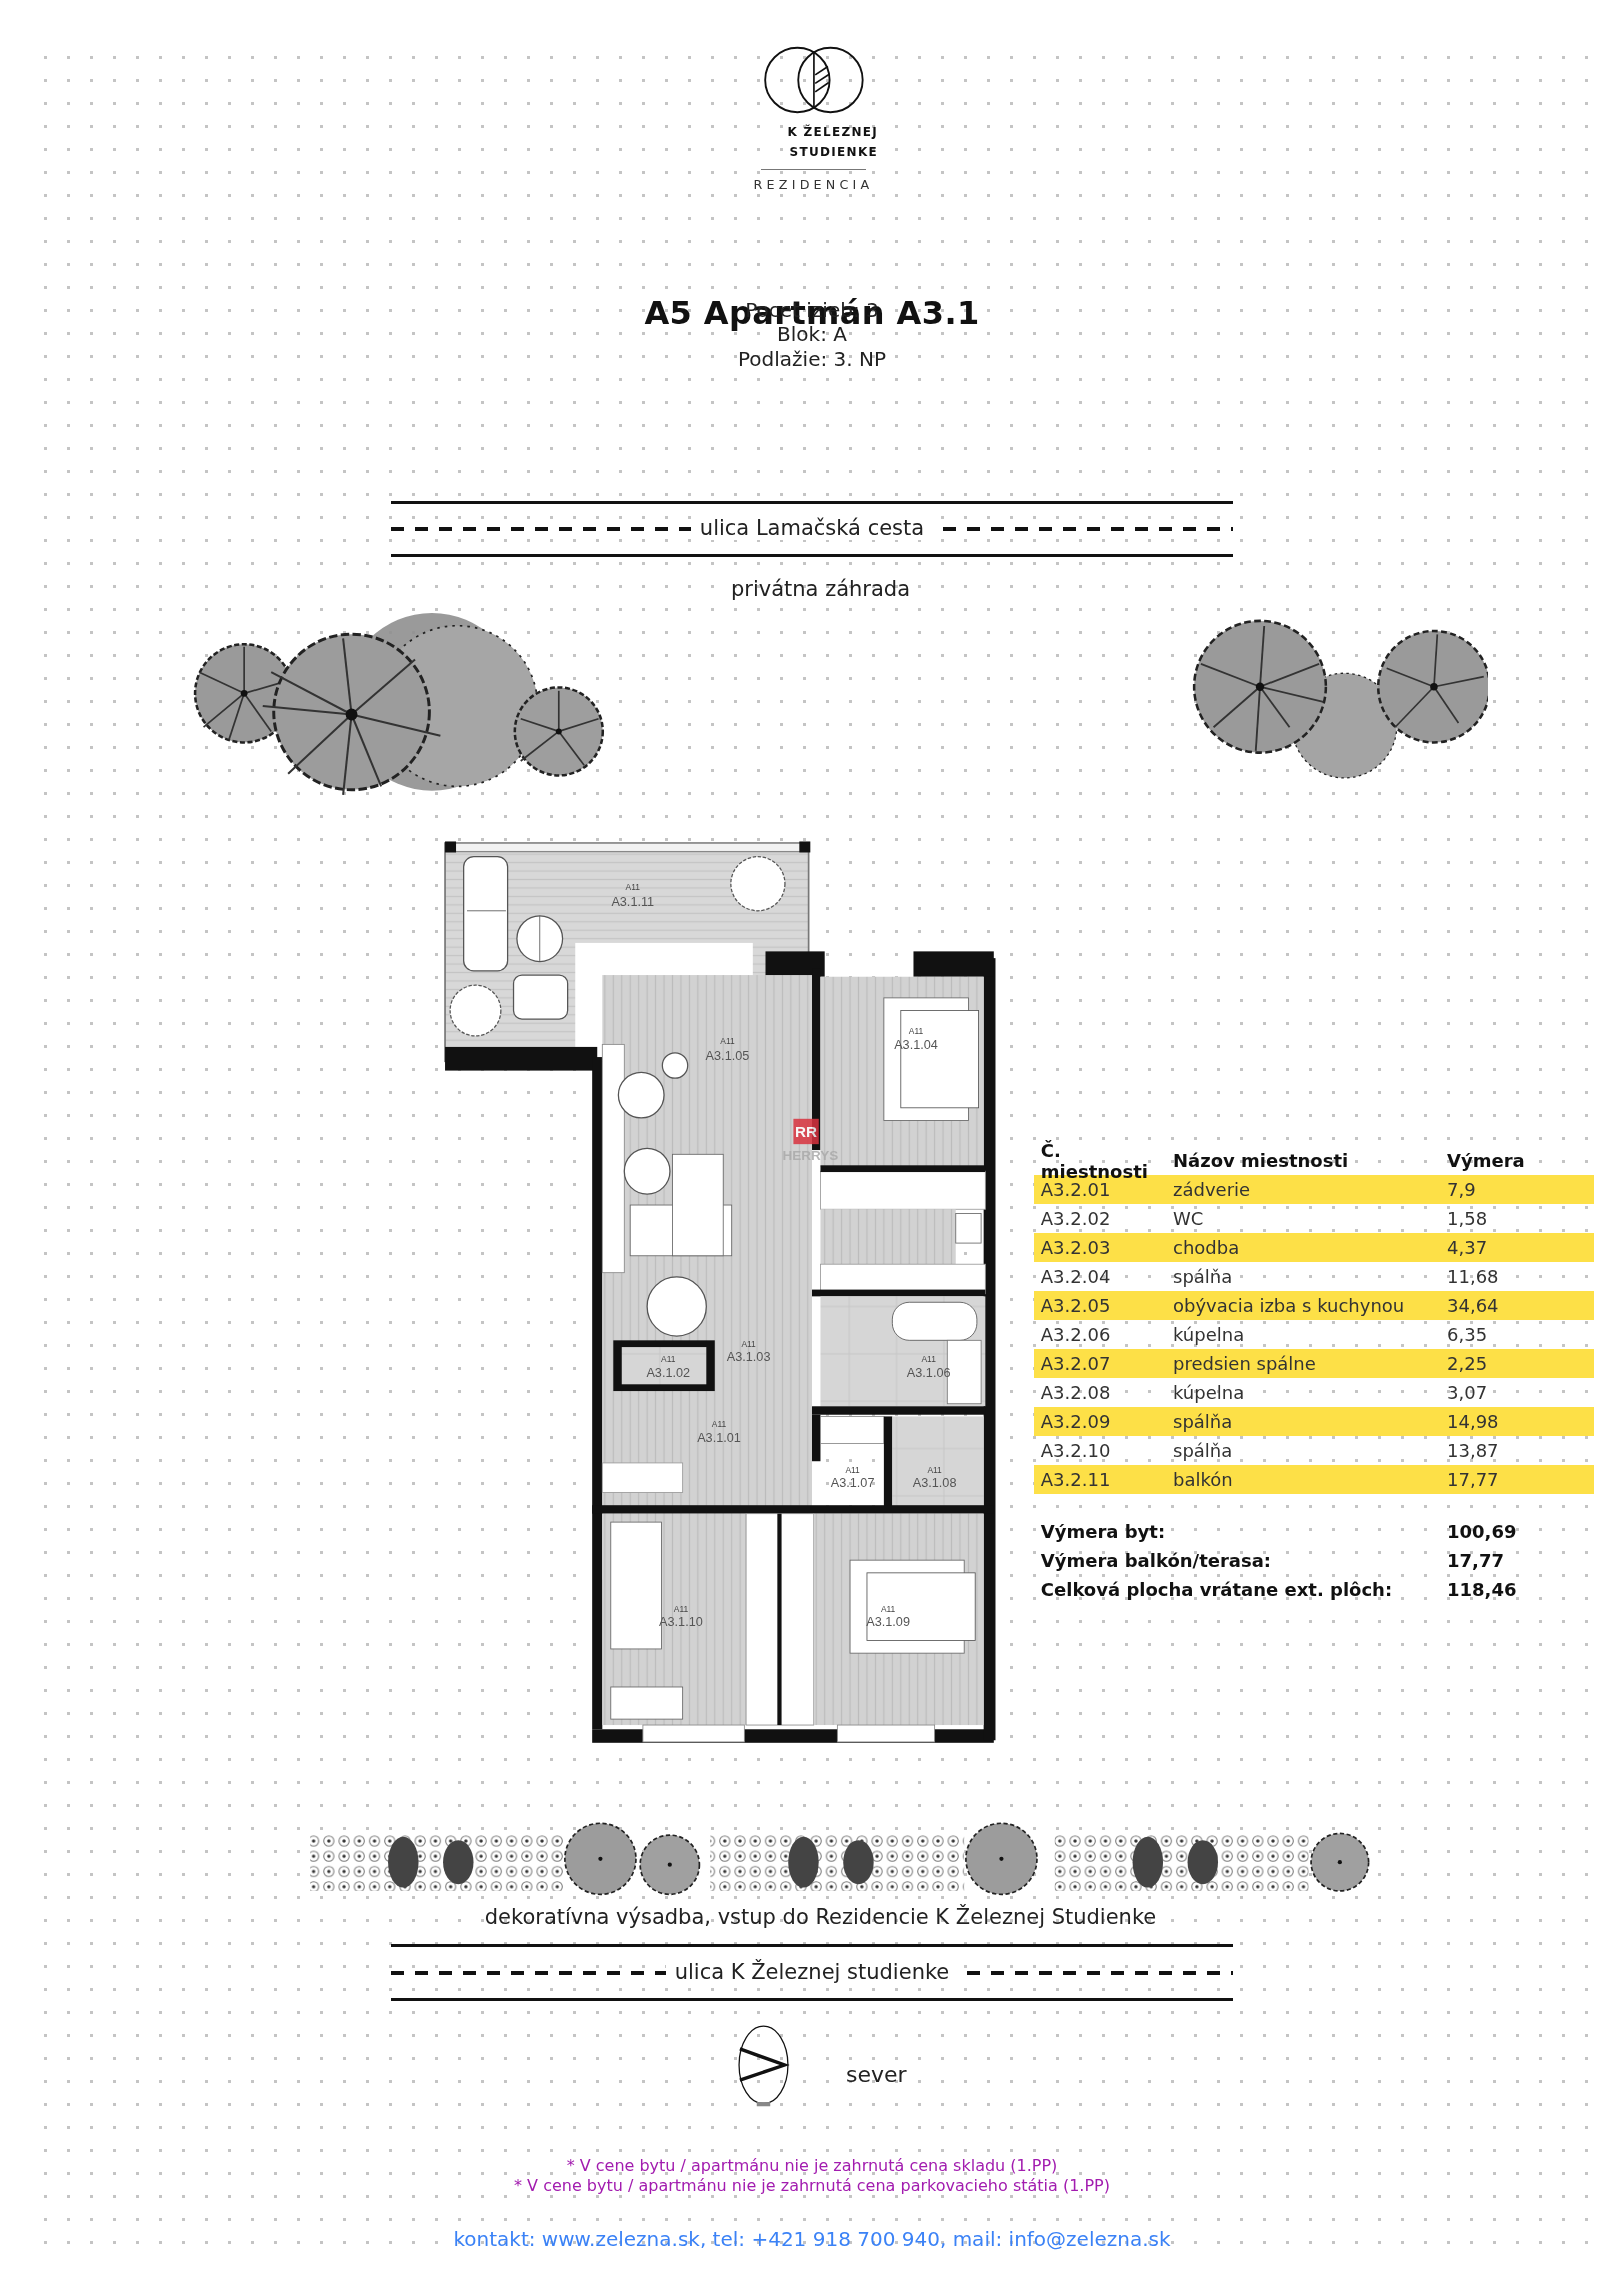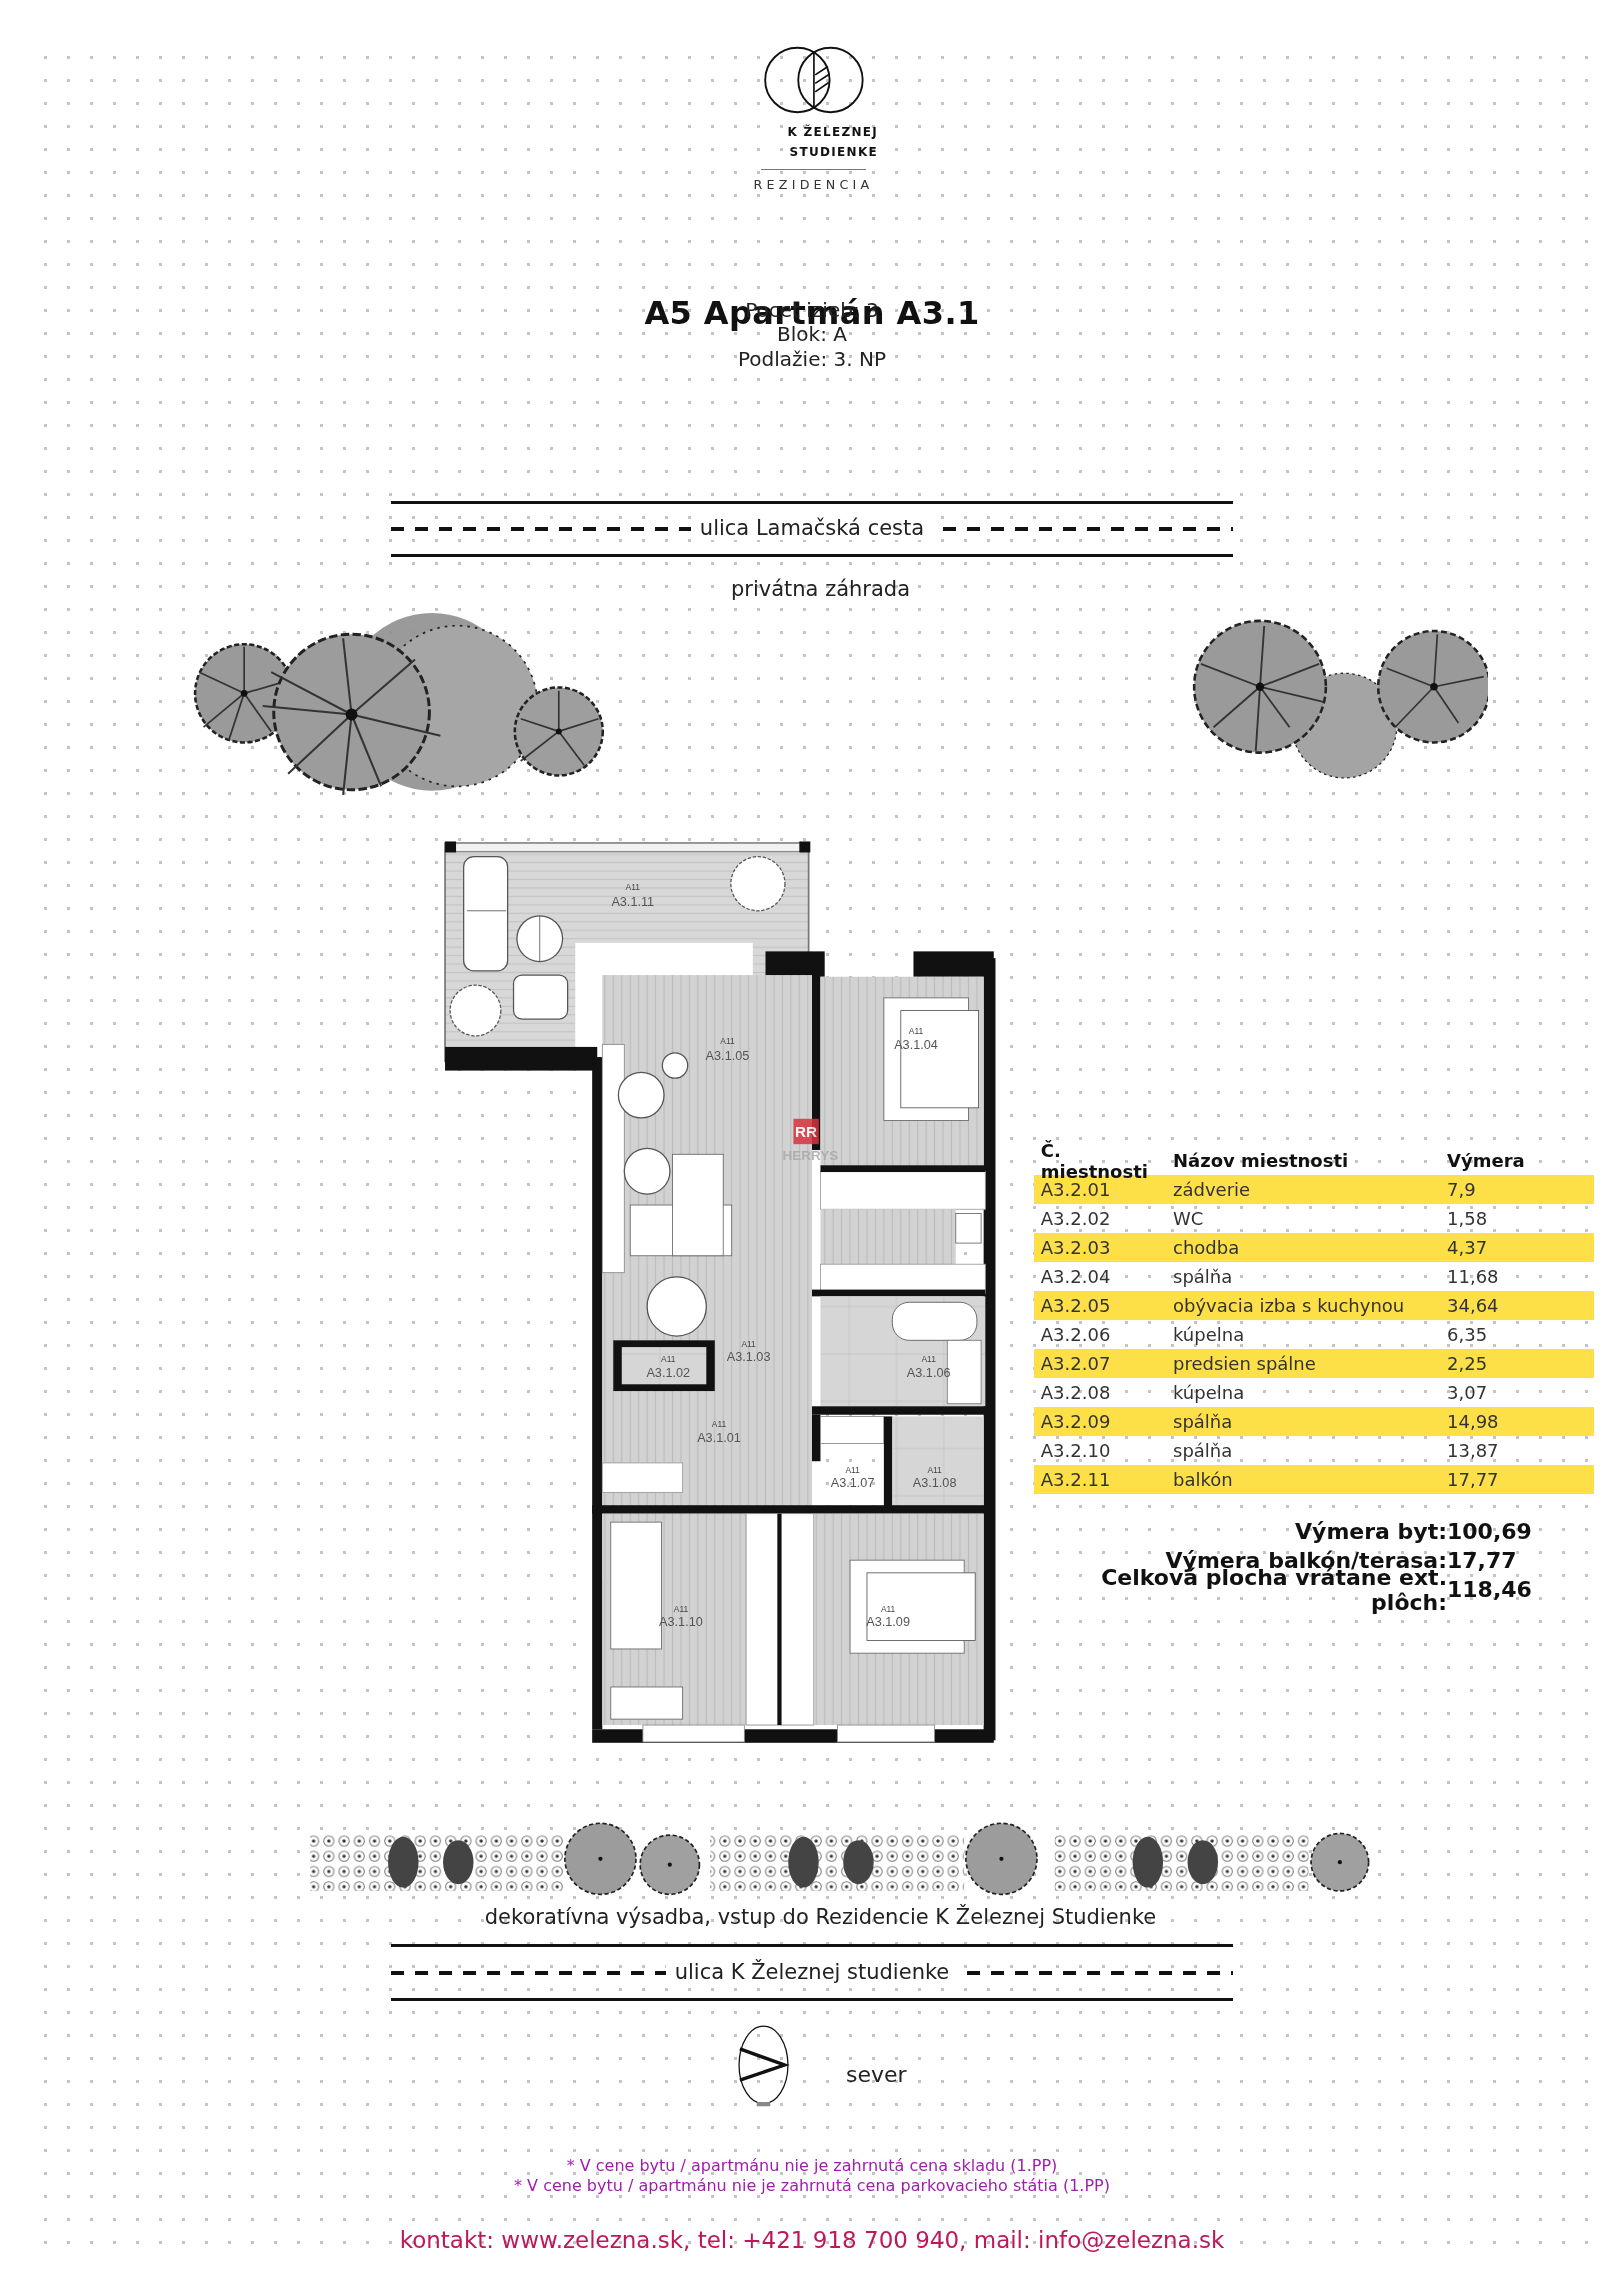--- a/index.html
+++ b/index.html
@@ -36,26 +36,26 @@
     .street-label { font-size: 21px; color: #222; background: #fff; padding: 0 8.5px; }
 
     
     .tbl { left: 1034px; top: 1146px; width: 560px; font-size: 18px; }
     .tbl .hdr { display: flex; height: 29px; align-items: center; font-weight: 700; color: #111; }
     .tbl .row { display: flex; height: 29px; align-items: center; color: #333; }
     .tbl .row.shade { background: #fde047; }
     .tbl .c1 { width: 139px; padding-left: 6.8px; box-sizing: border-box; }
     .tbl .c2 { width: 274px; }
     .tbl .c3 { width: 147px; }
-    .tot { left: 1034px; top: 1517px; width: 560px; font-size: 22px; font-weight: 700; text-align: right; }
+    .tot { left: 1034px; top: 1517px; width: 560px; font-size: 18px; font-weight: 700; }
     .tot .trow { display: flex; height: 29px; align-items: center; }
     .tot .k { width: 413px; padding-left: 6.8px; box-sizing: border-box; }
 
     .foot-note { font-size: 16px; color: #a21caf; line-height: 20px; }
-    .contact { font-size: 23px; color: #be185d; }
+    .contact { font-size: 20px; color: #3b82f6; }
     .north-label { font-size: 22px; color: #222; }
 
     svg text { font-family: "Liberation Sans", sans-serif; }
   </style>
 </head>
 <body>
 
 <div class="dotgrid"></div>
 
 <div class="abs logo">

